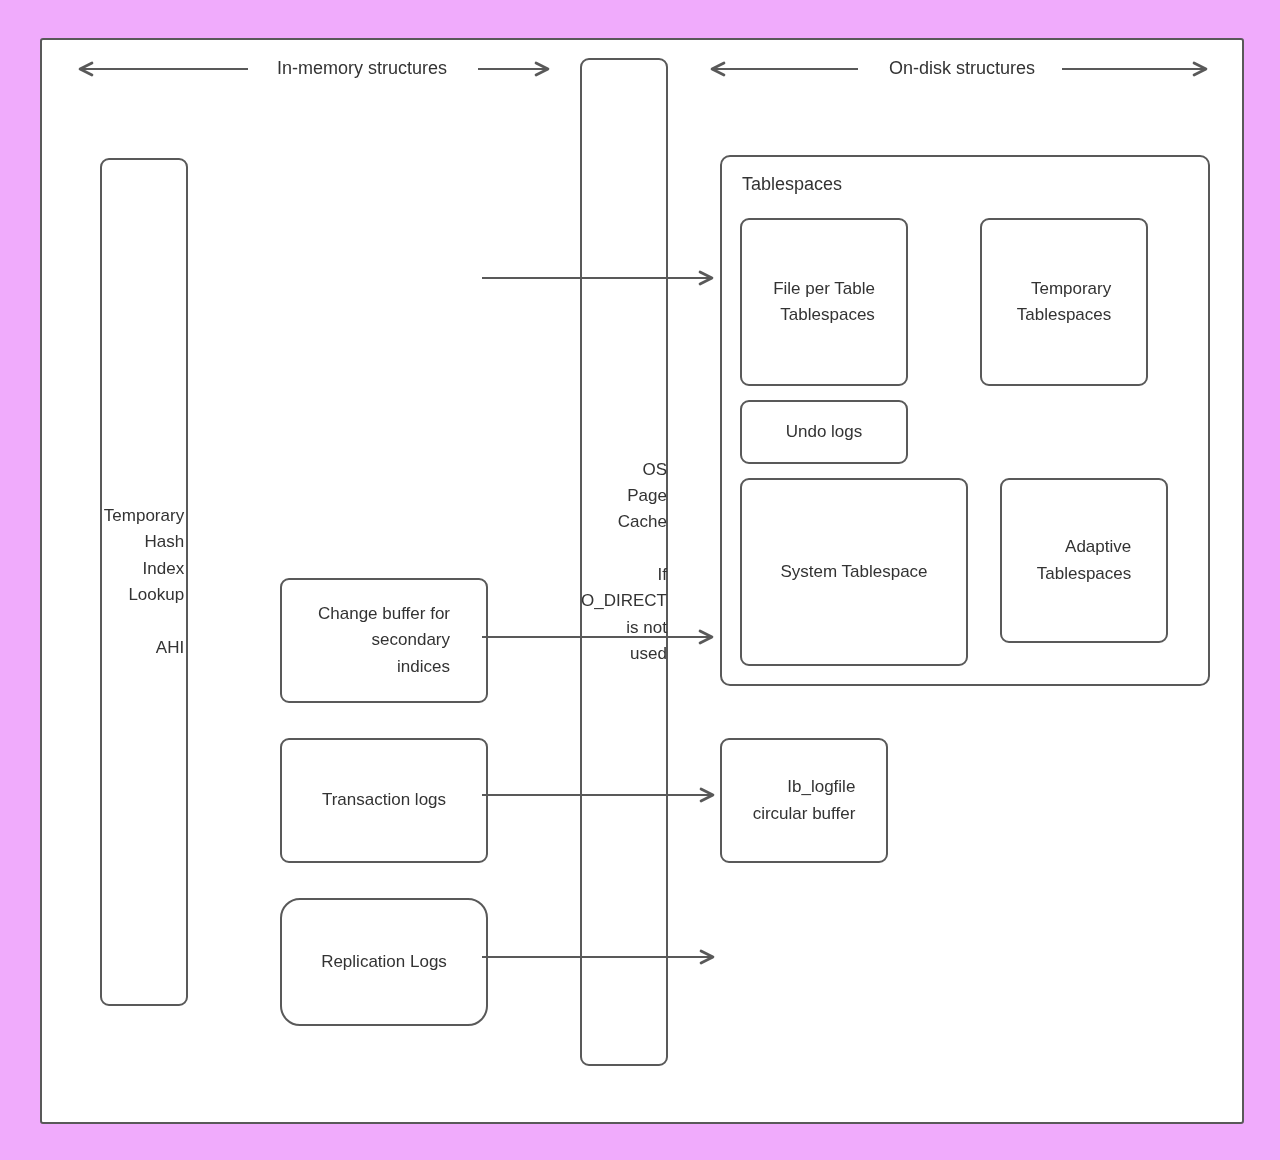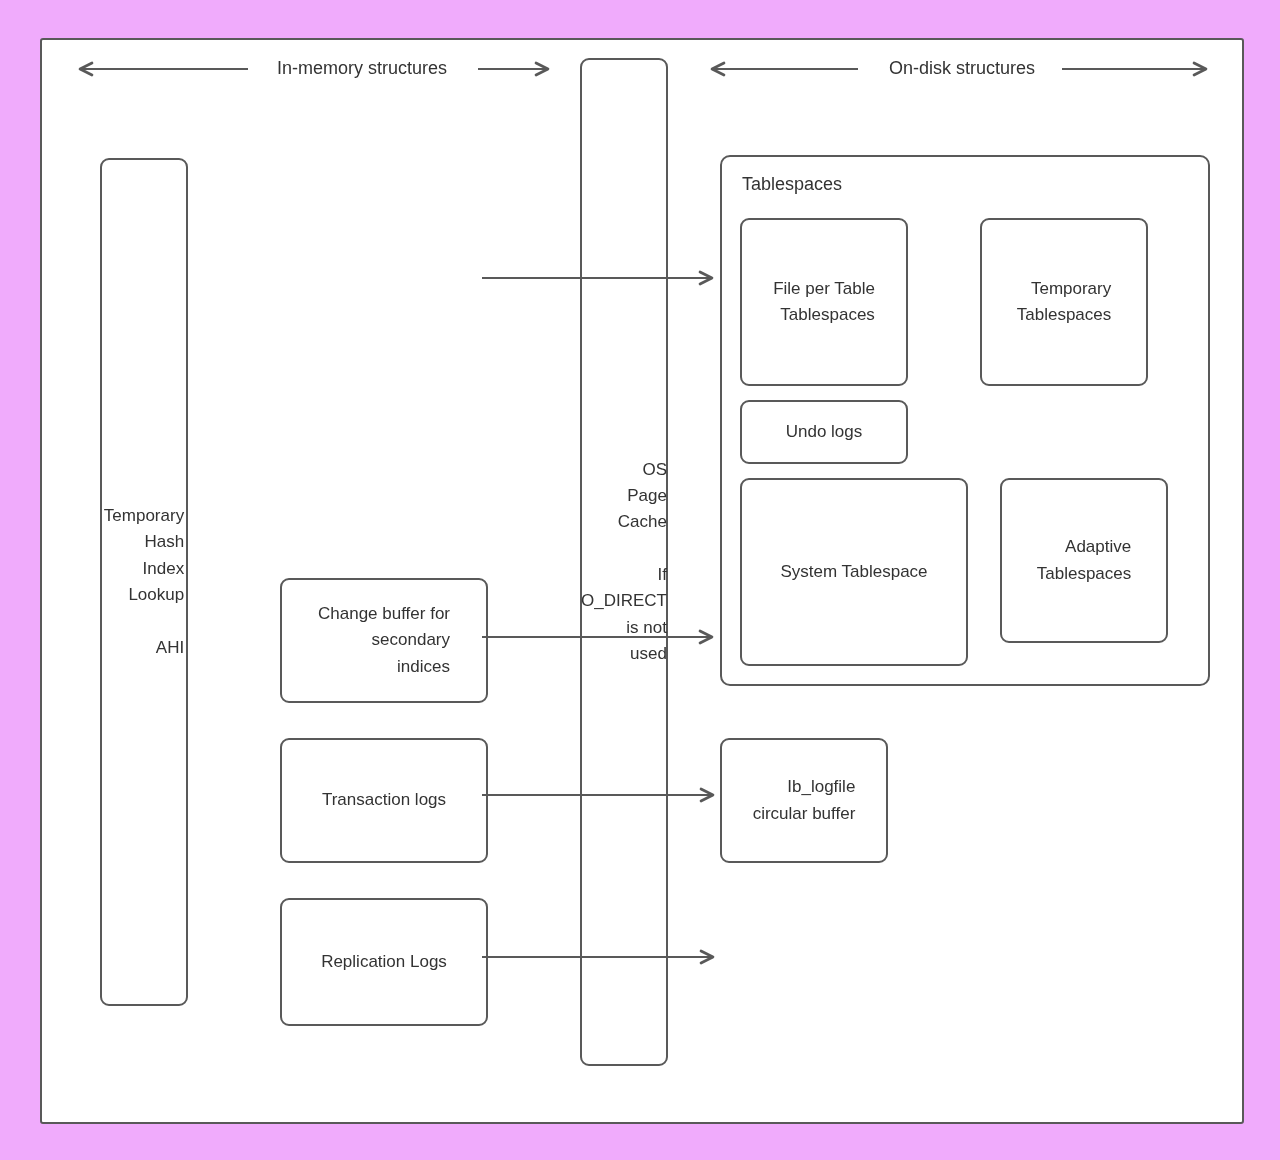--- a/index.html
+++ b/index.html
@@ -25,21 +25,21 @@
   }
   .group { border-radius: 10px; }
 
   .group-label { position: absolute; font-size: 18px; color: #333333; white-space: nowrap; }
   .hdr { position: absolute; font-size: 18px; color: #333333; text-align: center; white-space: nowrap; }
 
   #ahi              { left: 100px; top: 158px; width: 80px;  height: 840px; }
   #buffer-pool      { left: 280px; top: 118px; width: 200px; height: 437px; }
   #change-buffer    { left: 280px; top: 578px; width: 200px; height: 117px; }
   #transaction-logs { left: 280px; top: 738px; width: 200px; height: 117px; }
-  #replication-logs { left: 280px; top: 898px; width: 200px; height: 120px; }
+  #replication-logs { left: 280px; top: 898px; width: 200px; height: 120px; border-radius: 20px; }
   #os-cache         { left: 580px; top: 58px;  width: 80px;  height: 1000px; }
   #tablespaces      { left: 720px; top: 155px; width: 482px; height: 523px; }
   #tablespaces-label{ left: 742px; top: 174px; }
   #file-per-table   { left: 740px; top: 218px; width: 160px; height: 160px; }
   #temporary        { left: 980px; top: 218px; width: 160px; height: 160px; }
   #undo-logs        { left: 740px; top: 400px; width: 160px; height: 56px; }
   #system-ts        { left: 740px; top: 478px; width: 220px; height: 180px; }
   #general-ts       { left: 1000px; top: 478px; width: 160px; height: 157px; }
   #ib-logfile       { left: 720px; top: 738px; width: 160px; height: 117px; }
   #bin-log          { left: 720px; top: 878px; width: 160px; height: 117px; }

